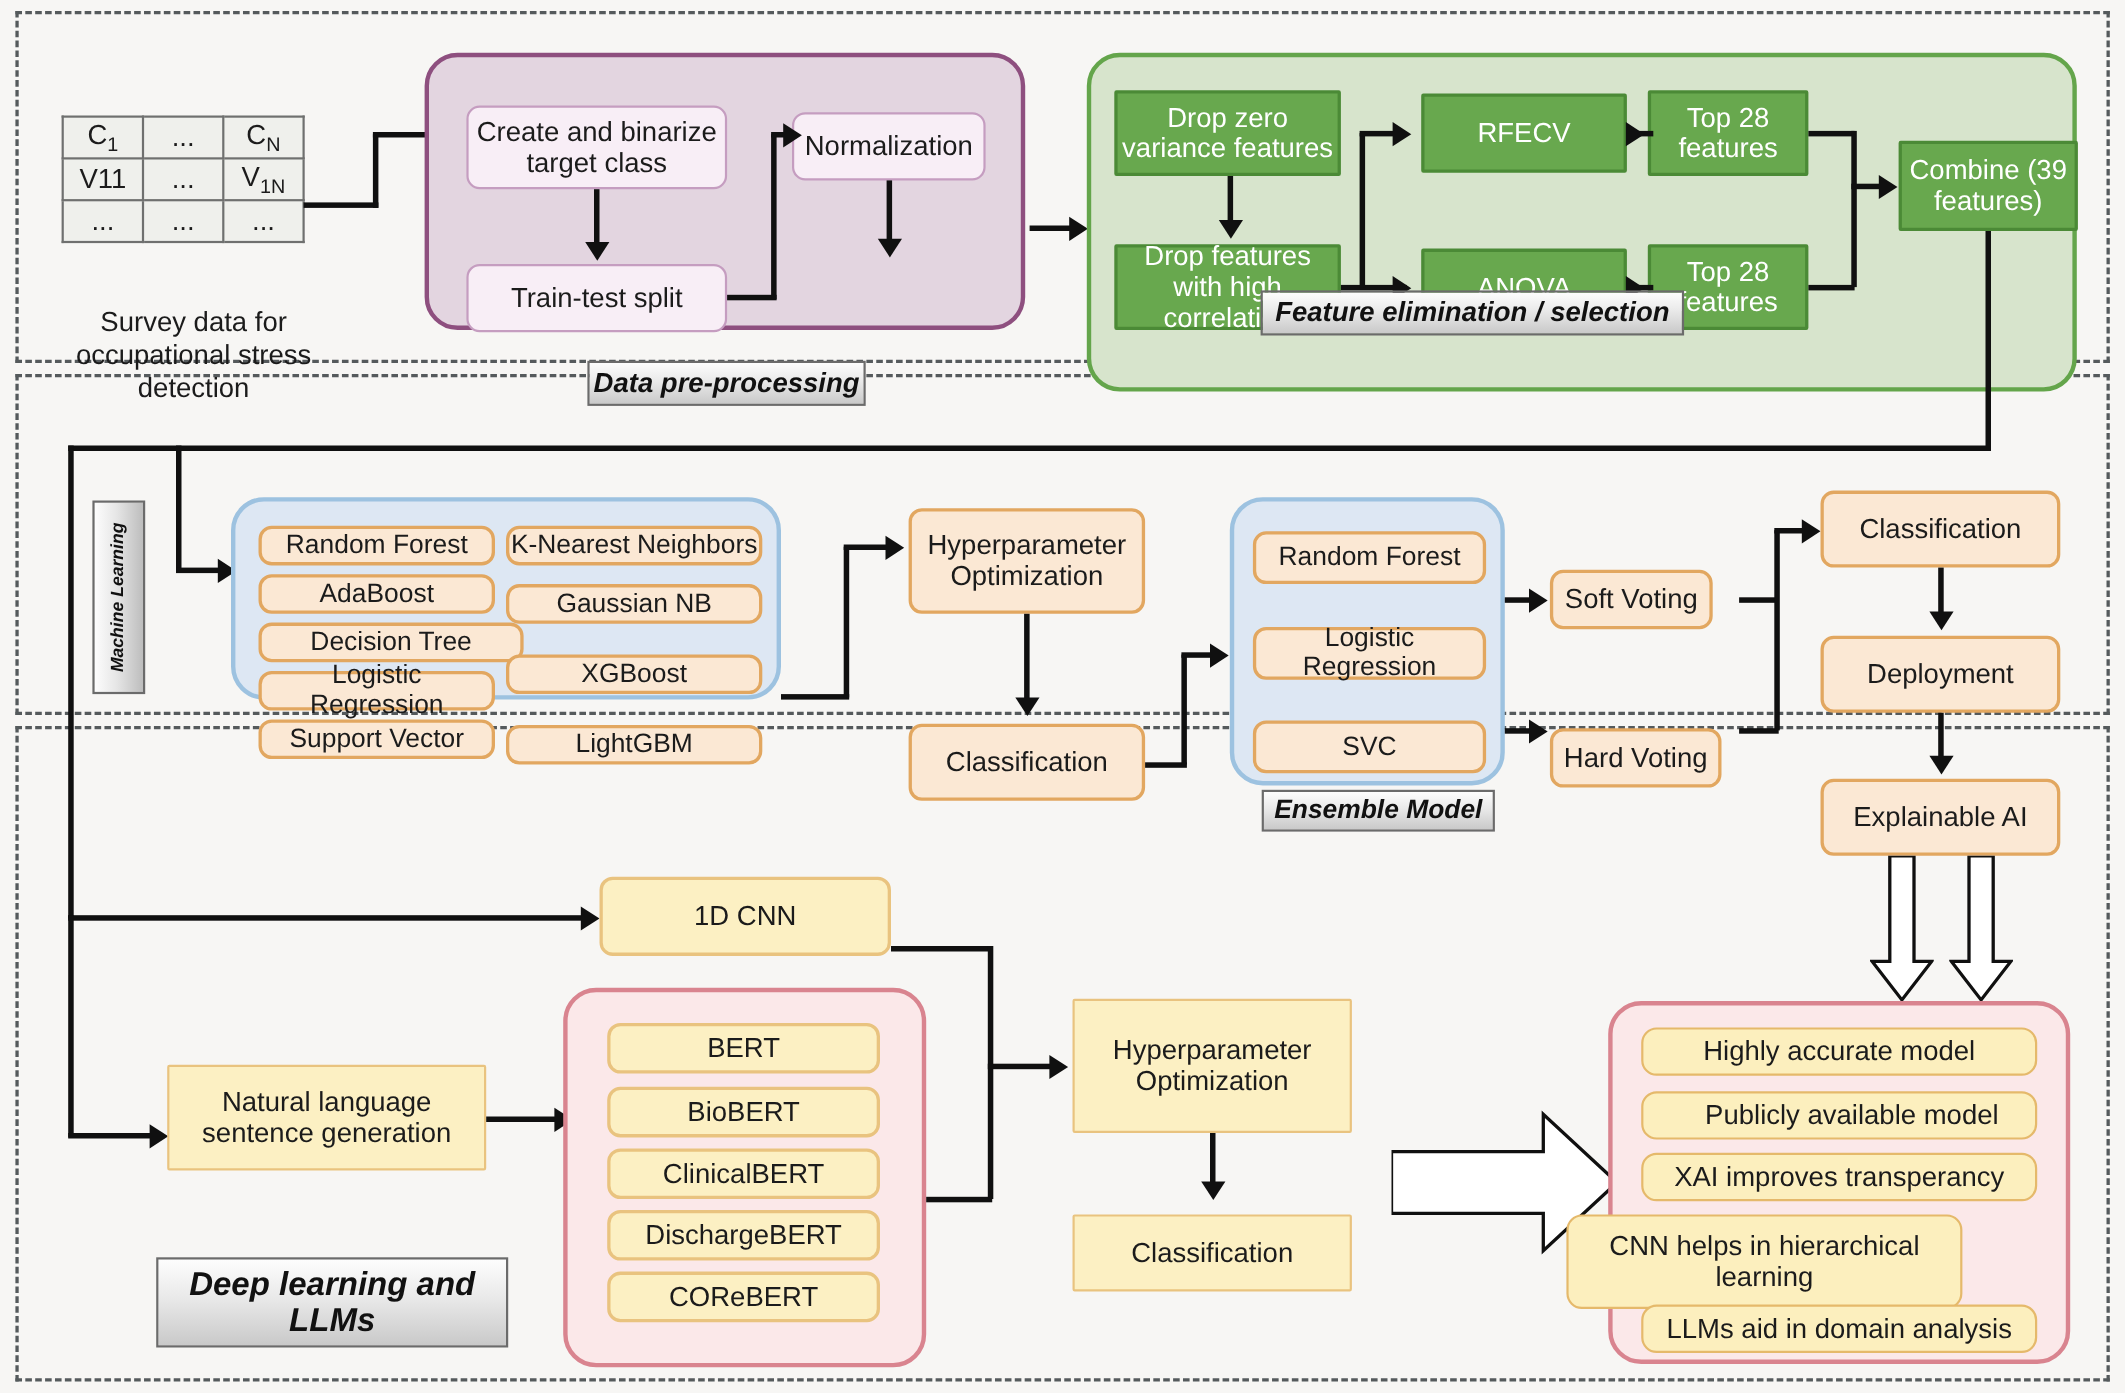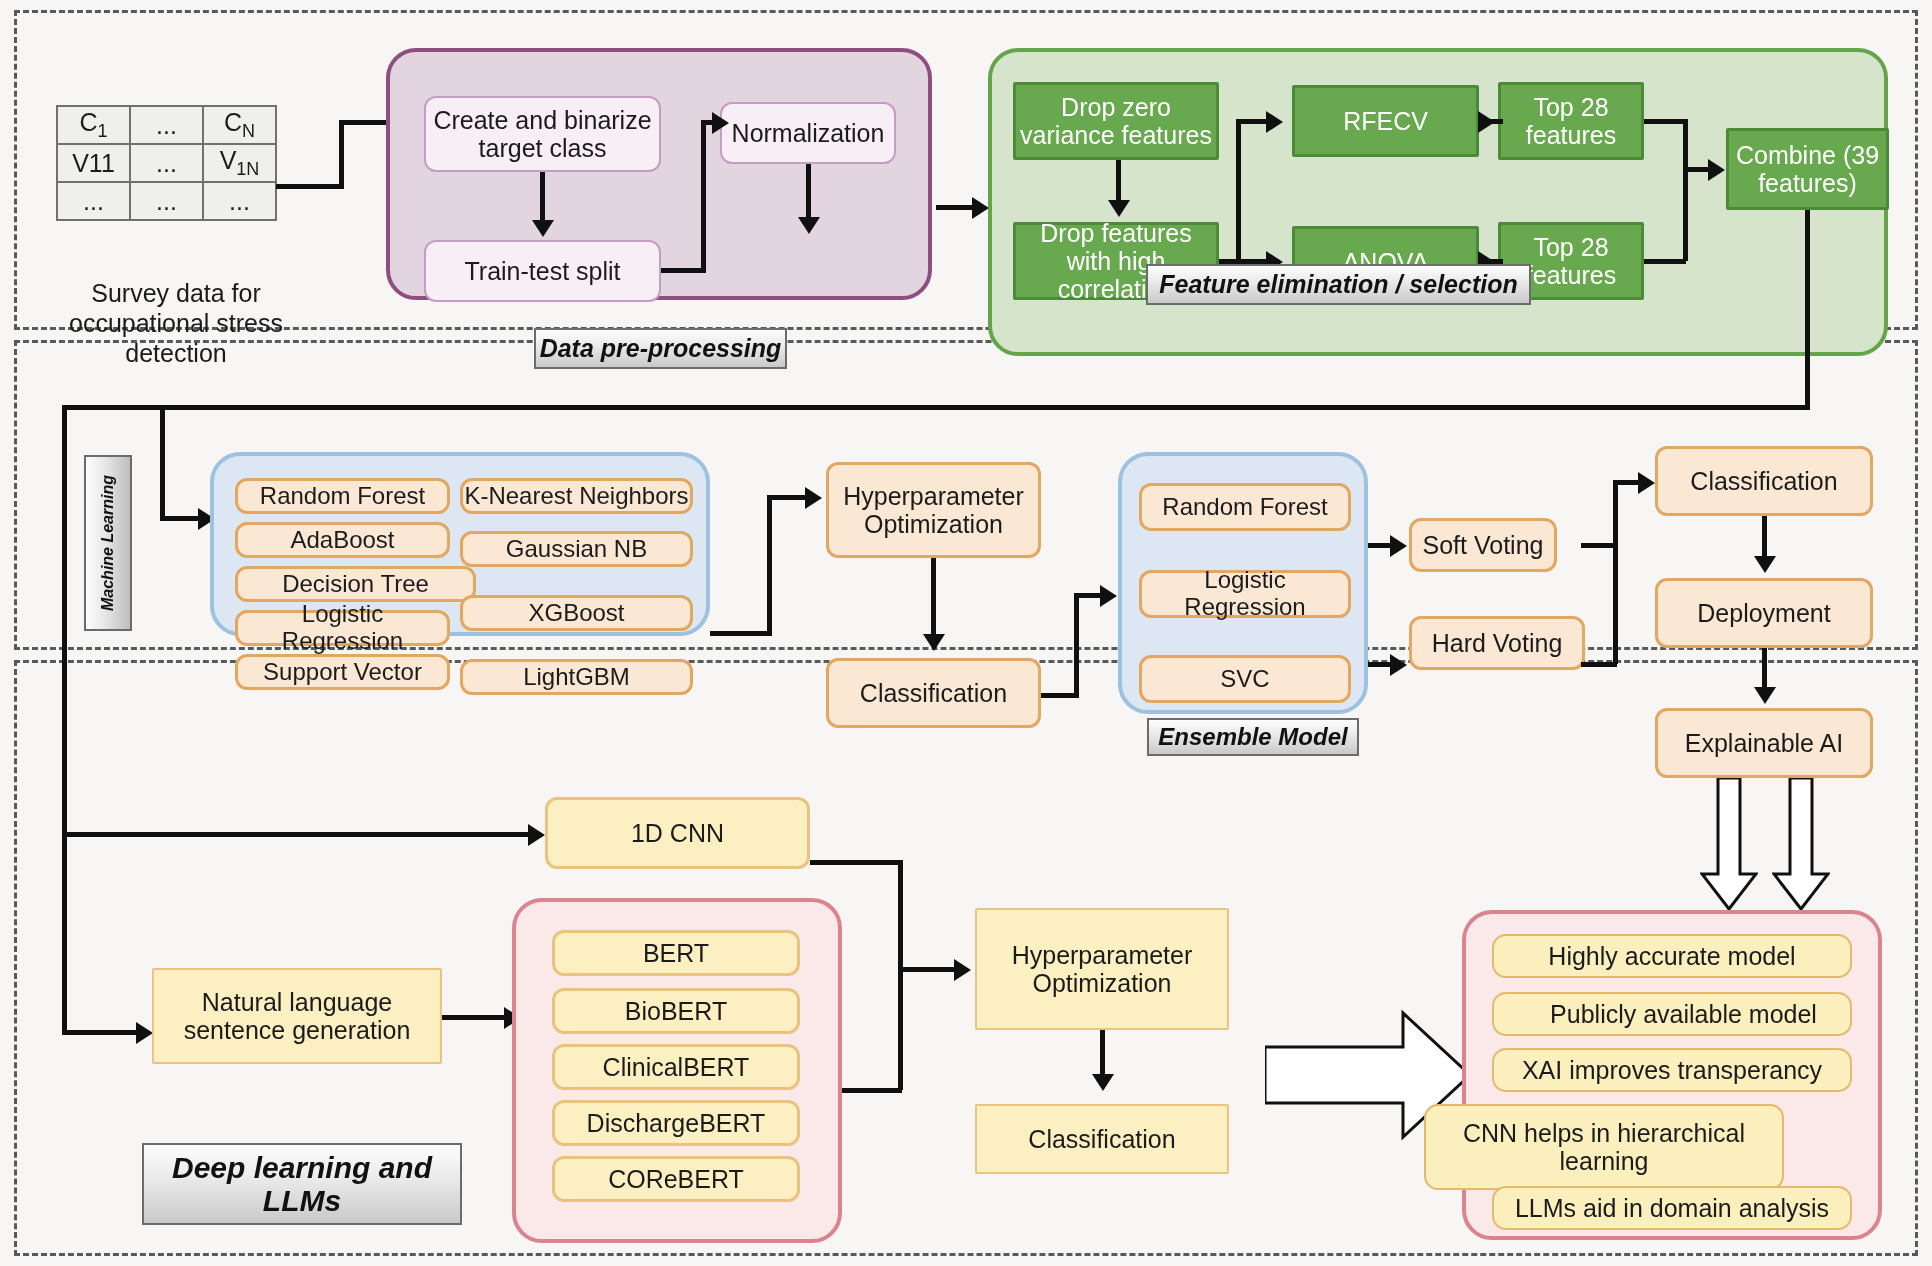--- a/index.html
+++ b/index.html
@@ -247,21 +247,21 @@
   <div class="node n-orange" data-name="node-ensemble-svc" style="left:1139px; top:655px; width:212px; height:48px; font-size:24px;">SVC</div>
 
   <div class="chip" data-name="ensemble-model-label" style="left:1147px; top:718px; width:212px; height:38px; font-size:24px;">Ensemble Model</div>
 
   <div class="ln hline" data-name="connector" style="left:1368px; top:543px; width:26px;"></div>
   <div class="arrow-r" data-name="arrow-icon" style="left:1390px; top:535px;"></div>
   <div class="ln hline" data-name="connector" style="left:1368px; top:662px; width:26px;"></div>
   <div class="arrow-r" data-name="arrow-icon" style="left:1390px; top:654px;"></div>
 
   <div class="node n-orange" data-name="node-soft-voting" style="left:1409px; top:518px; width:148px; height:54px;">Soft Voting</div>
-  <div class="node n-orange" data-name="node-hard-voting" style="left:1409px; top:616px; width:176px; height:54px;text-align:right;">Hard Voting</div>
+  <div class="node n-orange" data-name="node-hard-voting" style="left:1409px; top:662px; width:156px; height:54px;text-align:right;">Hard Voting</div>
 
   <div class="ln hline" data-name="connector" style="left:1581px; top:543px; width:36px;"></div>
   <div class="ln hline" data-name="connector" style="left:1581px; top:662px; width:36px;"></div>
   <div class="ln vline" data-name="connector" style="left:1613px; top:482px; height:182px;"></div>
   <div class="ln hline" data-name="connector" style="left:1613px; top:480px; width:28px;"></div>
   <div class="arrow-r" data-name="arrow-icon" style="left:1638px; top:472px;"></div>
 
   <div class="node n-orange" data-name="node-classification" style="left:1655px; top:446px; width:218px; height:70px;">Classification</div>
   <div class="node n-orange" data-name="node-deployment" style="left:1655px; top:578px; width:218px; height:70px;">Deployment</div>
   <div class="node n-orange" data-name="node-explainable-ai" style="left:1655px; top:708px; width:218px; height:70px;">Explainable AI</div>

